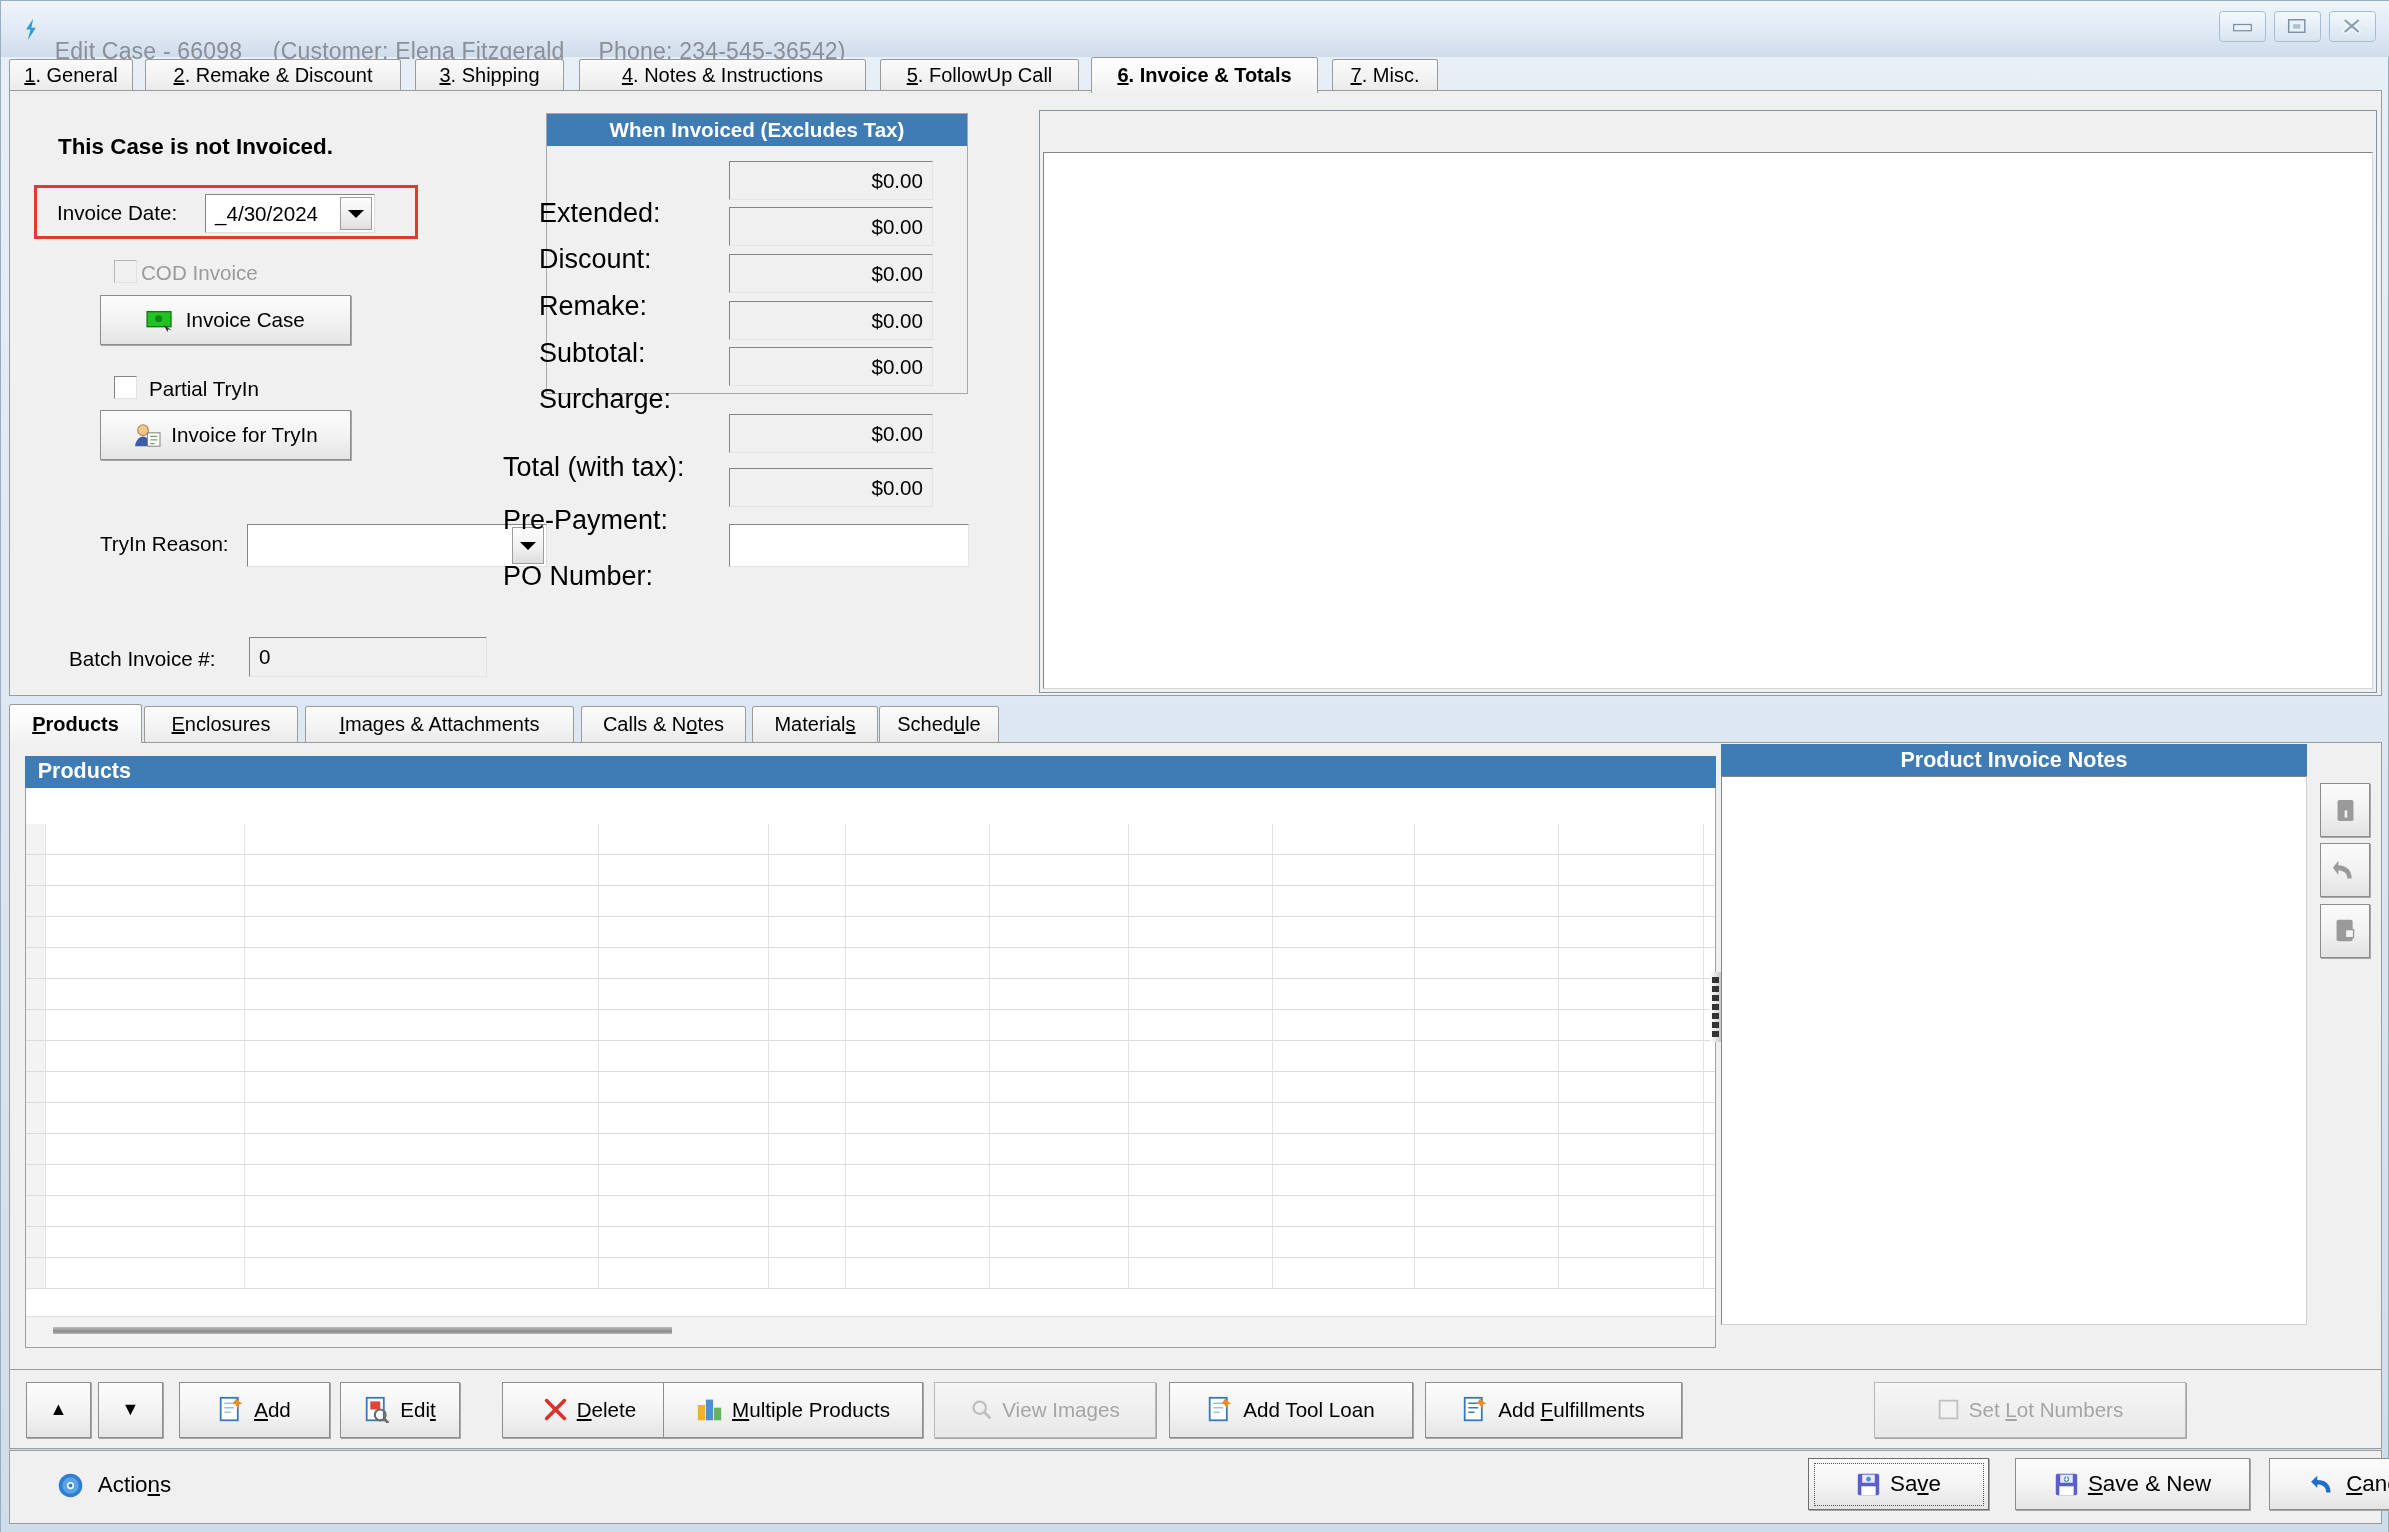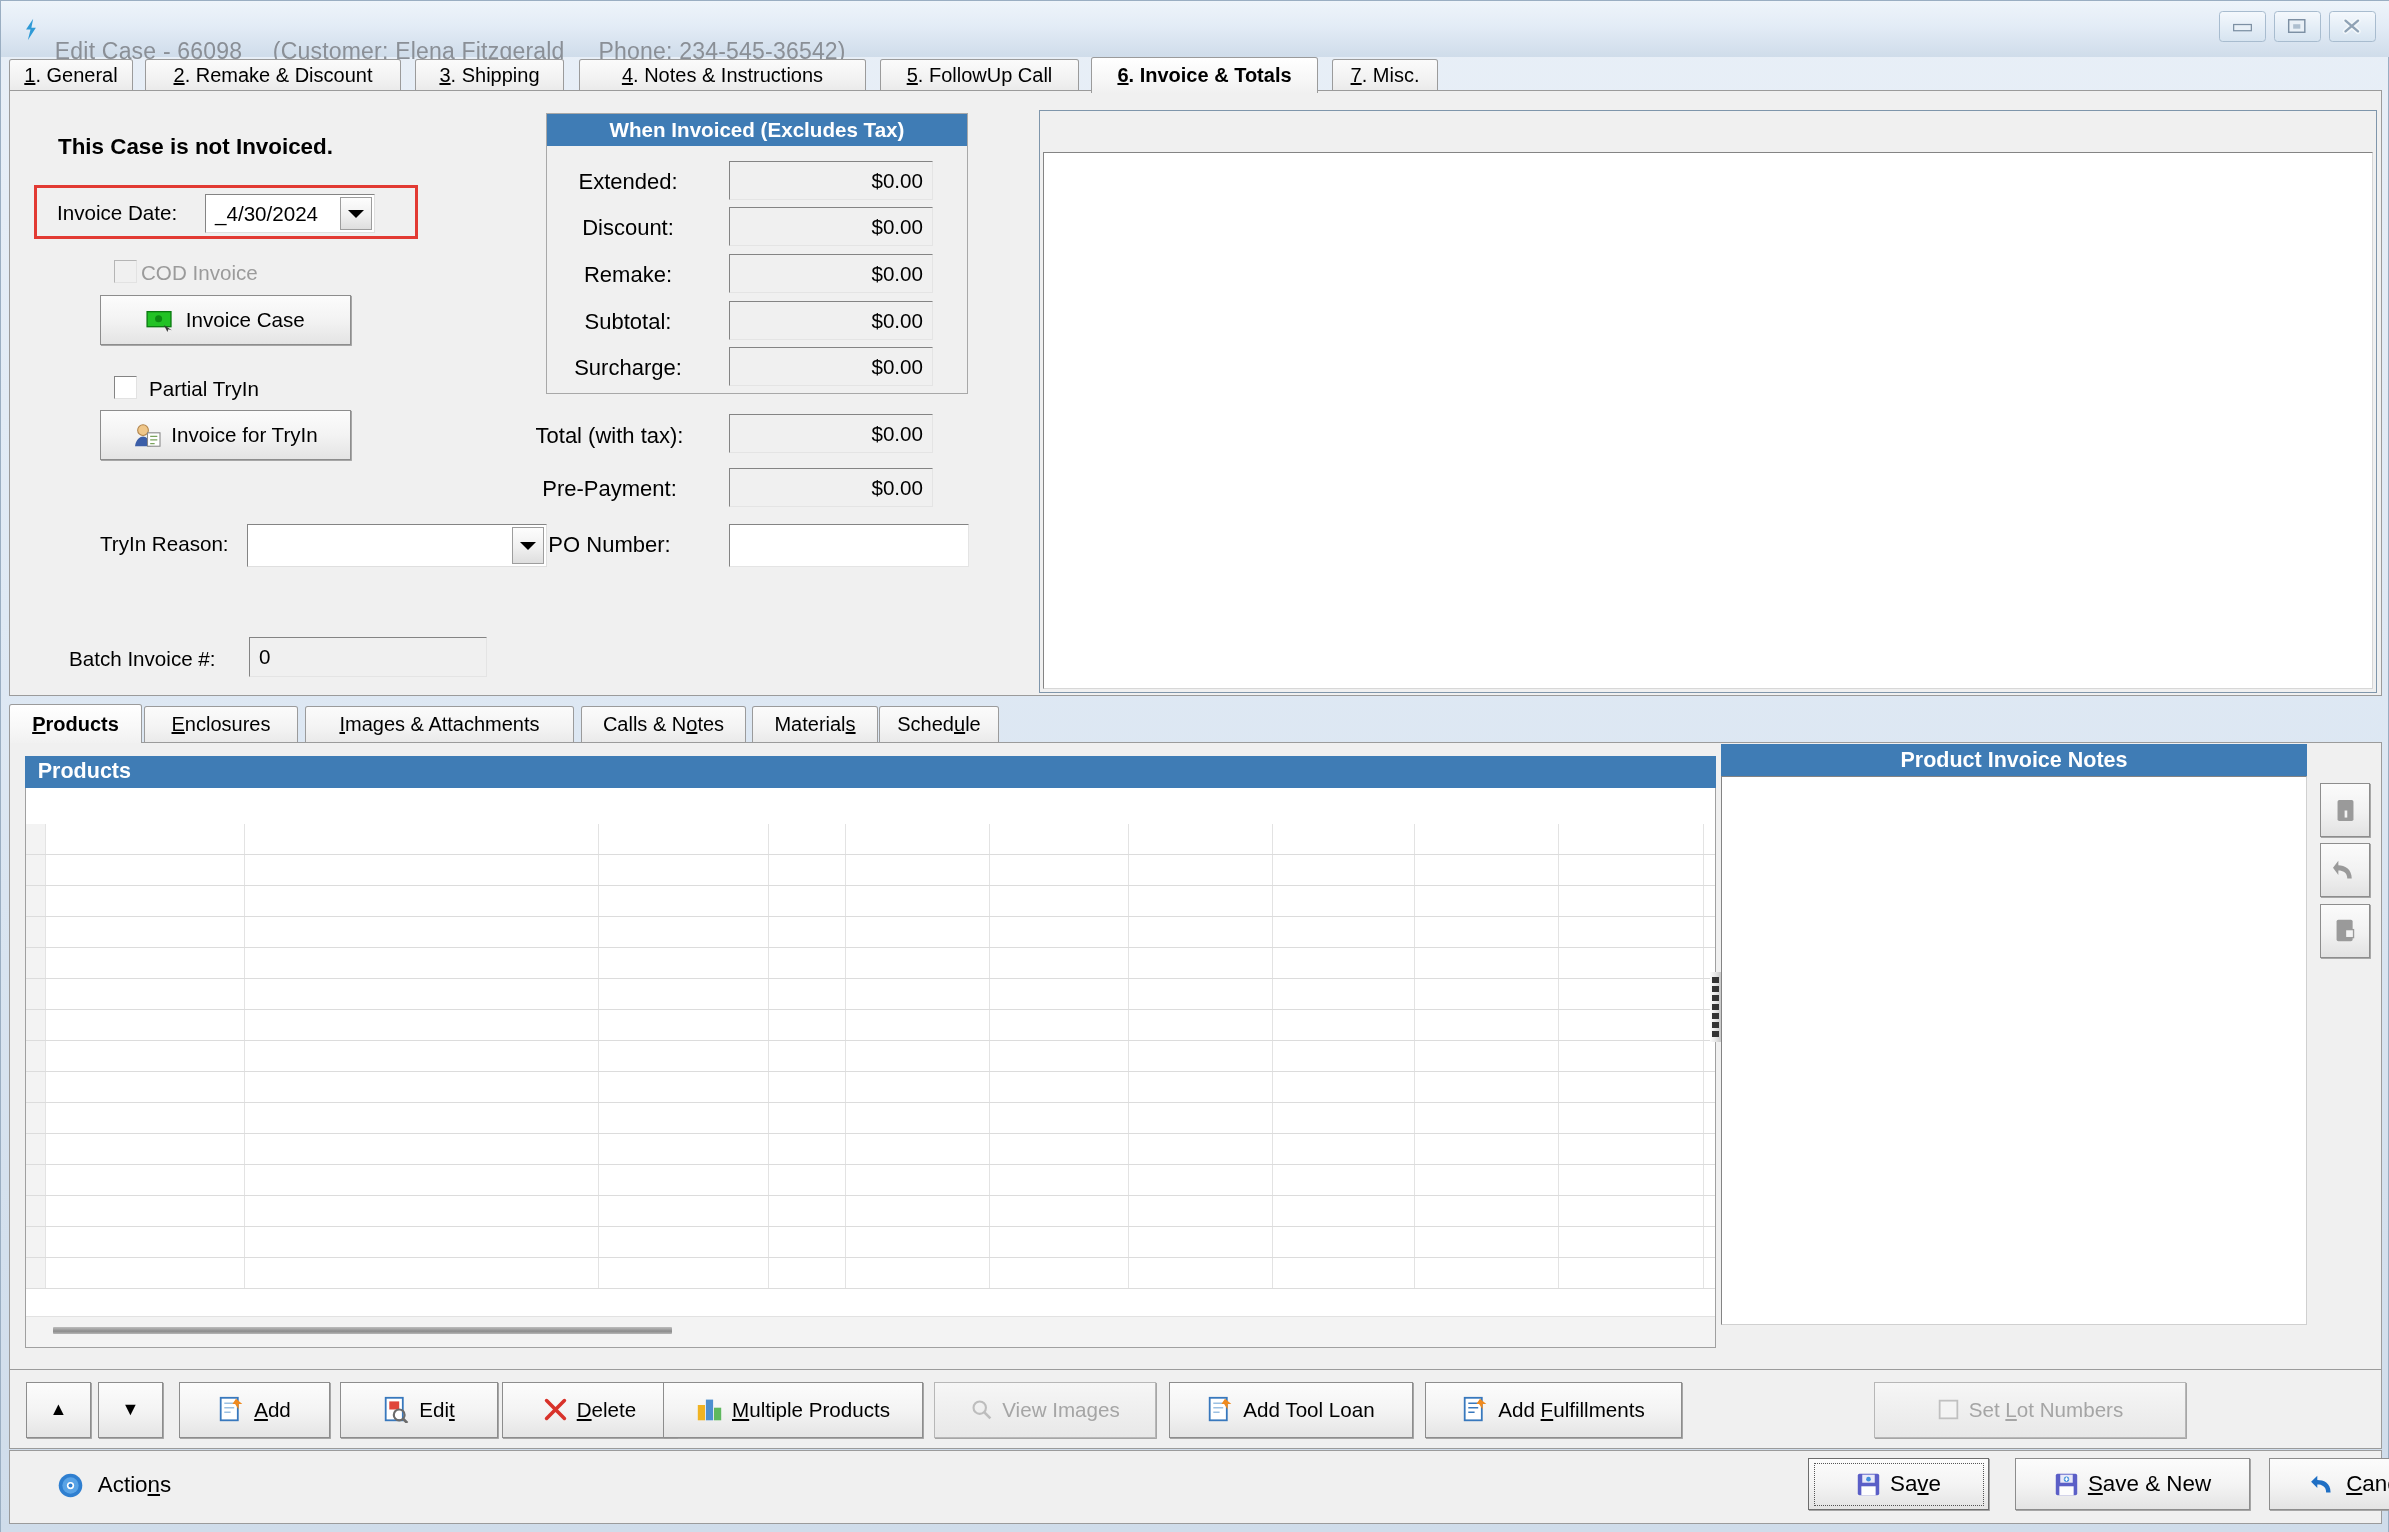--- a/index.html
+++ b/index.html
@@ -131,21 +131,21 @@
     display:flex; align-items:center; justify-content:flex-end;
     font-size:20.6px; color:#000; padding-right:9px;
   }
   .wbox {
     position:absolute; background:#ffffff;
     border-top:1.8px solid #848484; border-left:1.8px solid #848484;
     border-right:0.9px solid #e4e4e4; border-bottom:0.9px solid #e4e4e4;
     display:flex; align-items:center;
     font-size:20.6px; color:#000; padding-left:7.2px;
   }
-  .rlabel { position:absolute; font-size:22px; color:#000; text-align:center; white-space:nowrap; }
+  .rlabel { position:absolute; font-size:27px; color:#000; text-align:left; white-space:nowrap;margin-top:29px; }
 
   
   .notespanel {
     position:absolute; left:1038px; top:109px; width:1338px; height:583px;
     border:0.9px solid #7f96ab; background:#f0f0f0;
   }
   .notespanel .hdr {
     position:absolute; left:0; top:0; right:0; height:39px;
     background:#3f7cb5; color:#fff; display:flex; align-items:center;
   }
@@ -699,21 +699,21 @@
     <div class="tbtn" style="left:169px;width:151px;">
       <span class="icon">
         <svg width="27" height="27" viewBox="0 0 30 30">
             <rect x="3" y="2" width="19" height="25" fill="#fff" stroke="#3878bd" stroke-width="2"></rect>
             <path d="M7 8h11 M7 13h11 M7 18h7" stroke="#9bc0e2" stroke-width="1.6"></path>
             <path d="M20 3 l7 6 -4 0 0 6 -4-6 -3 0z" fill="#f08a1e"></path>
           </svg>
       </span>
       <span><u>A</u><span>dd</span></span>
     </div>
-    <div class="tbtn" style="left:330px;width:158px;">
+    <div class="tbtn" style="left:330px;width:120px;">
       <span class="icon">
         <svg width="27" height="27" viewBox="0 0 30 30">
             <rect x="3" y="2" width="19" height="25" fill="#fff" stroke="#3878bd" stroke-width="2"></rect>
             <rect x="7" y="6" width="11" height="9" fill="#e0453a"></rect>
             <circle cx="18" cy="21" r="6" fill="none" stroke="#6b6b6b" stroke-width="2.4"></circle>
             <path d="M22 25 l5 5" stroke="#6b6b6b" stroke-width="3"></path>
           </svg>
       </span>
       <span><span>Edi</span><u>t</u></span>
     </div>

